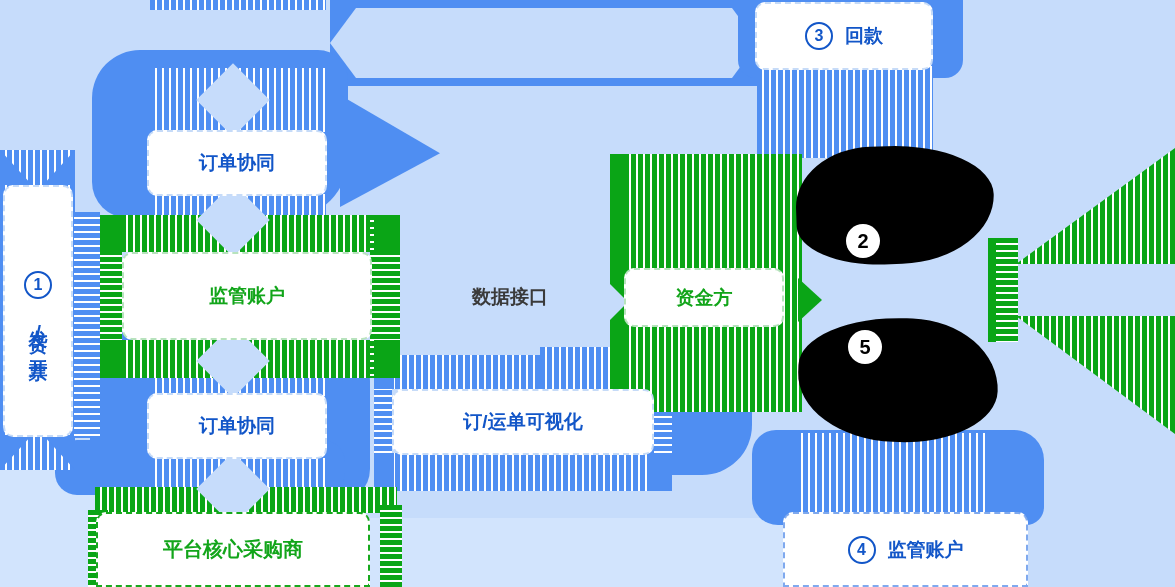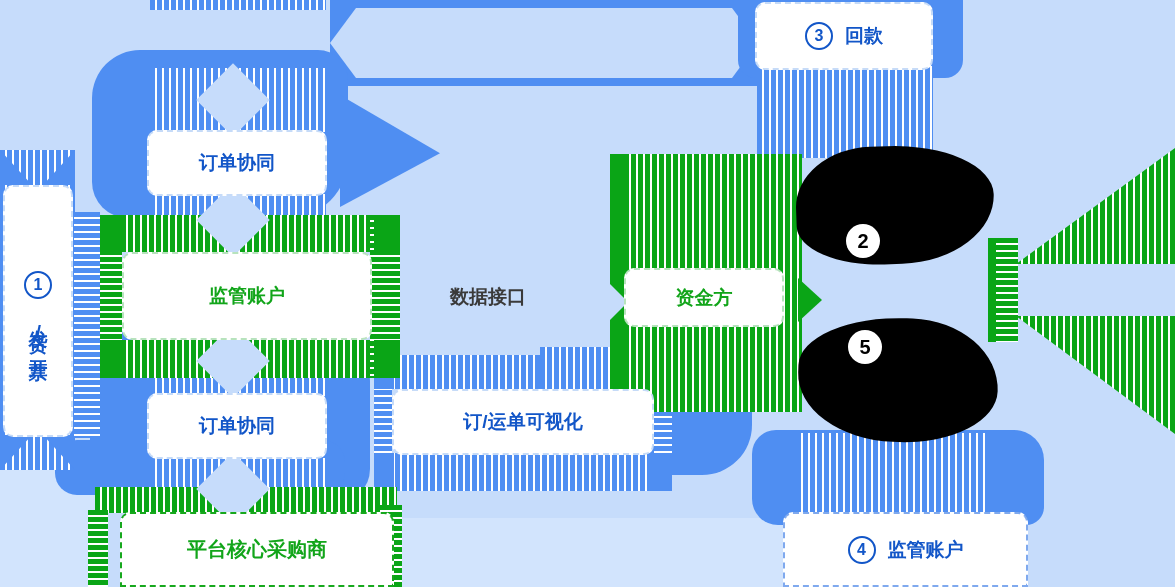--- a/index.html
+++ b/index.html
@@ -47,21 +47,21 @@
     position:absolute;width:52px;height:52px;background:#c6dcfb;
     transform:rotate(45deg);
   }
   .blob-black{position:absolute;background:#000;}
   .v-label{
     writing-mode:vertical-rl;text-orientation:upright;
     letter-spacing:3px;font-size:19px;font-weight:700;color:#1256c8;
   }
   .plain-text{
     position:absolute;color:#3a3a3a;font-size:19px;font-weight:700;
-    display:flex;align-items:center;
+    display:flex;align-items:center;justify-content:center;
   }
 </style>
 </head>
 <body>
 
 <div id="canvas">
 
   <div class="ab light-blob" style="left:340px;top:518px;width:470px;height:69px;border-radius:26px;"></div>
   <div class="ab light-blob" style="left:-35px;top:450px;width:140px;height:150px;border-radius:40px;"></div>
 
@@ -151,21 +151,21 @@
   </div>
 
   <div class="node green-node" style="left:122px;top:252px;width:250px;height:88px;">
     <span>监管账户</span>
   </div>
 
   <div class="node blue-node" style="left:147px;top:393px;width:180px;height:66px;">
     <span>订单协同</span>
   </div>
 
-  <div class="node green-node strong-green-border" style="left:120px;top:512px;width:274px;height:75px;border-radius:10px 10px 0 0;font-size:20px;text-align:center;">
+  <div class="node green-node strong-green-border" style="left:96px;top:512px;width:274px;height:75px;border-radius:10px 10px 0 0;font-size:20px;text-align:center;">
     <span>平台核心采购商</span>
   </div>
 
   <div class="node blue-node" style="left:392px;top:389px;width:262px;height:66px;">
     <span>订/运单可视化</span>
   </div>
 
   <div class="plain-text" style="left:450px;top:284px;width:120px;height:26px;">
     <span>数据接口</span>
   </div>

